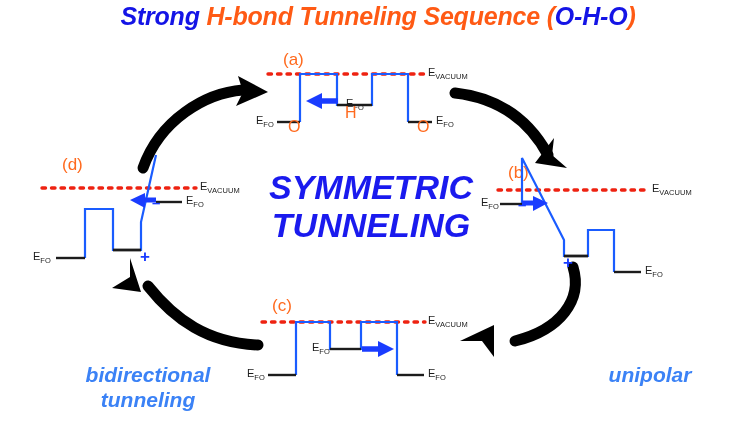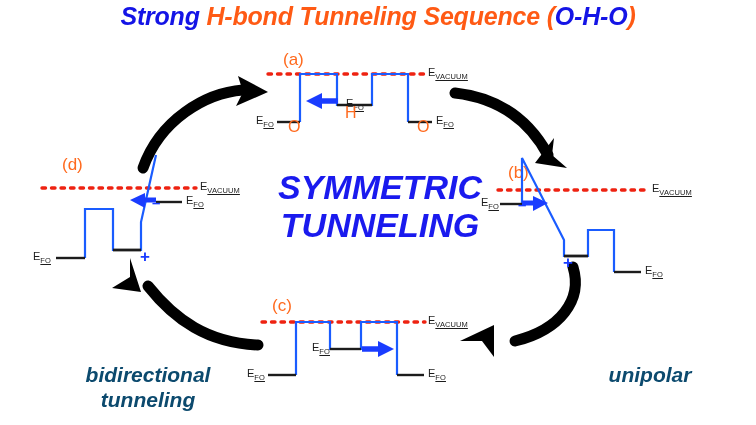--- a/index.html
+++ b/index.html
@@ -33,35 +33,35 @@
     font-style: italic;
     font-size: 25px;
     letter-spacing: -0.2px;
     white-space: nowrap;
   }
   .t-blue { color: #1414e6; }
   .t-orange { color: #ff5a14; }
 
   .center-text {
     position: absolute;
-    left: 255px;
+    left: 246px;
     top: 168px;
     width: 250px;
     text-align: center;
     color: #1a1aee;
     font-family: "Liberation Sans", sans-serif;
     font-weight: bold;
     font-style: italic;
     font-size: 34px;
     line-height: 38px;
     white-space: nowrap;
   }
   .corner-text {
     position: absolute;
-    color: #0c4a6e;
+    color: #3b82f6;
     font-family: "Liberation Sans", sans-serif;
     font-weight: bold;
     font-style: italic;
     font-size: 21px;
     line-height: 25px;
     text-align: center;
   }
   #bidirectional-label { left: 48px; top: 362px; width: 200px; }
   #unipolar-label { left: 560px; top: 362px; width: 180px; font-style: italic; }
 
@@ -75,21 +75,20 @@
   .elabel {
     position: absolute;
     color: #1c1c1c;
     font-family: "Liberation Sans", sans-serif;
     font-size: 11px;
     white-space: nowrap;
   }
   .elabel sub {
     font-size: 7.5px;
     letter-spacing: 0.1px;
-    text-decoration: underline;
   }
   .atom {
     position: absolute;
     color: #ff6a1e;
     font-family: "Liberation Sans", sans-serif;
     font-size: 16px;
   }
   .sign {
     position: absolute;
     color: #1a3cff;

